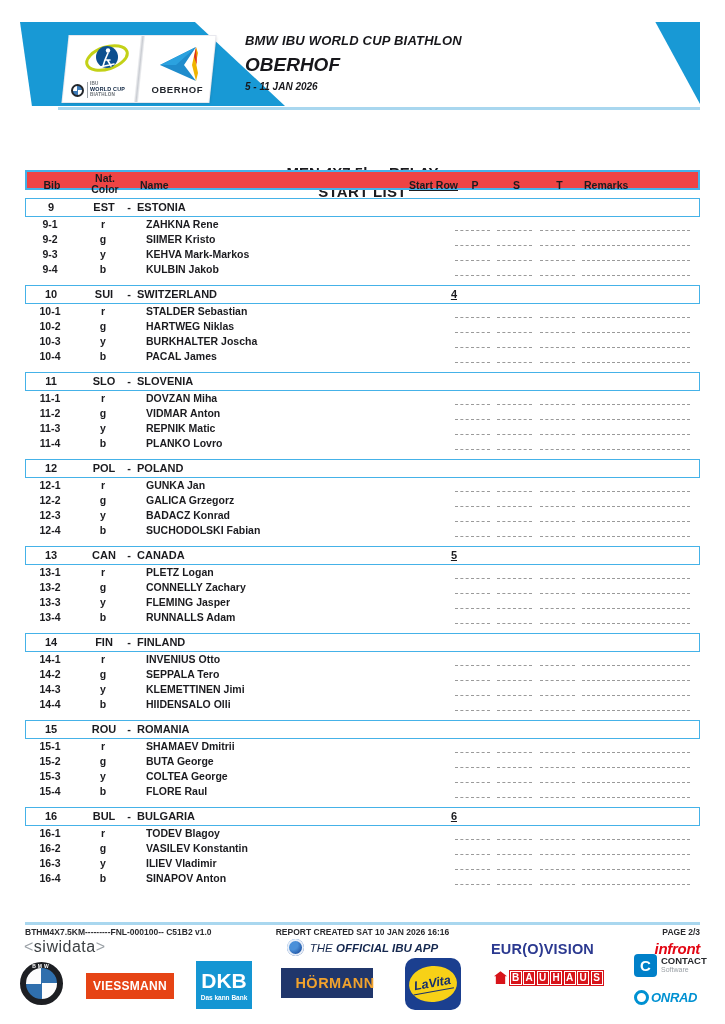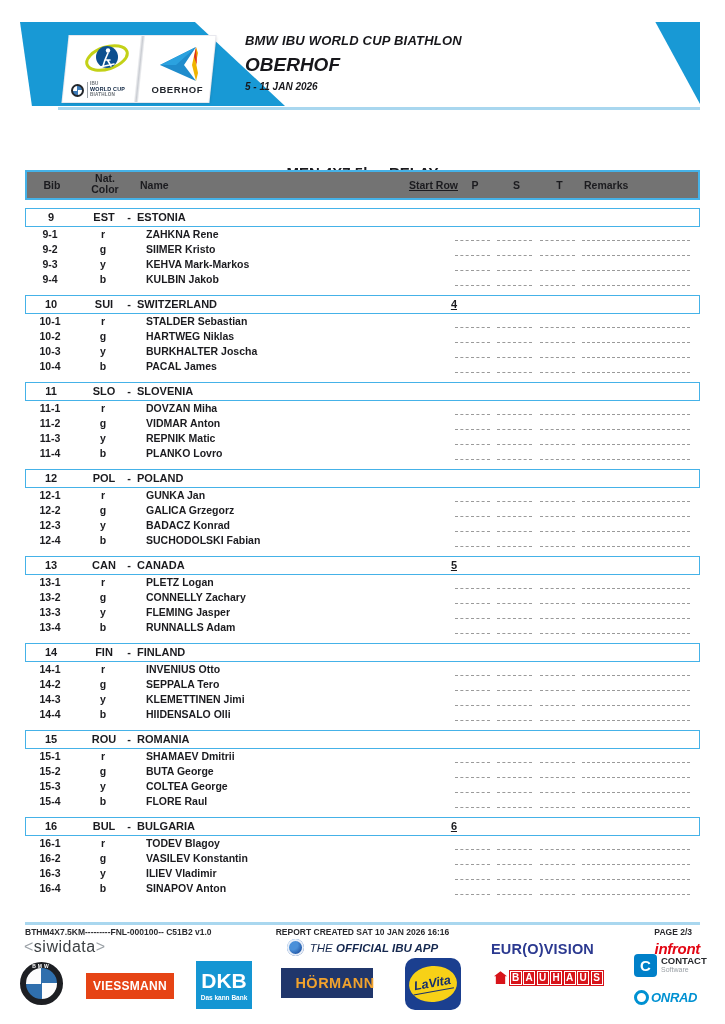--- a/index.html
+++ b/index.html
@@ -50,21 +50,21 @@
 
   
   .title-block { position:absolute; left:0; top:127px; width:100%; text-align:center;margin-top:37px; }
   .title-race { font-size:15px; font-weight:800; }
   .title-venue { font-size:10px; font-weight:800; margin-top:2px; }
   .title-list { font-size:15px; font-weight:800; margin-top:2px; letter-spacing:.3px; }
 
   
   .tablewrap { position:absolute; left:25px; top:170px; width:675px; }
   .thead {
-    position:relative; height:30px; border:2px solid #45b2e8; background:#737373;
+    position:relative; height:20px; border:2px solid #45b2e8; background:#ef4444;
     font-size:10.5px; font-weight:800;
   }
   .cell { position:absolute; top:0; }
   .thead .cell { top:7px; }
   .c-bib   { left:0;   width:50px; text-align:center; }
   .c-nat   { left:53px; width:50px; text-align:center; }
   .c-nat2  { left:53px; width:50px; text-align:center; top:1px !important; line-height:11px; }
   .c-name  { left:113px; }
   .c-srow  { left:377px; width:54px; text-align:right;text-decoration:underline; }
   .c-p     { left:430px; width:36px; text-align:center; }
@@ -87,21 +87,21 @@
   .d-p { left:430px; width:35px; }
   .d-s { left:472px; width:35px; }
   .d-t { left:515px; width:35px; }
   .d-r { left:557px; width:108px; }
 
   
   .foot-line { position:absolute; left:25px; top:922px; width:675px; height:2.5px; background:#a9d7ef; }
   .f-row1 { position:absolute; top:927px; left:25px; right:25px; font-size:8.5px; font-weight:700; color:#2a2a2e; }
   .f-doc { position:absolute; left:0; }
   .f-report { position:absolute; left:0; right:0; text-align:center; }
-  .f-page { position:absolute; right:8px; }
+  .f-page { position:absolute; right:0; }
   .f-siwidata { position:absolute; left:24px; top:938px; font-size:16px; color:#3c4043; letter-spacing:.5px; }
   .f-siwidata .br { color:#9aa0a6; }
   .f-app { position:absolute; left:0; right:0; top:939px; display:flex; justify-content:center; align-items:center; gap:6px; }
   .app-icon {
     width:17px; height:17px; border-radius:50%;
     background:radial-gradient(circle at 35% 35%, #4a90d9 0 30%, #1d4f9e 70%, #0c2d66 100%);
     box-shadow:inset 0 0 0 2px #e8eef8;
   }
   .f-app-label { font-style:italic; font-size:11.5px; color:#14274e; font-weight:400; }
   .f-app-label b { font-weight:800; }

